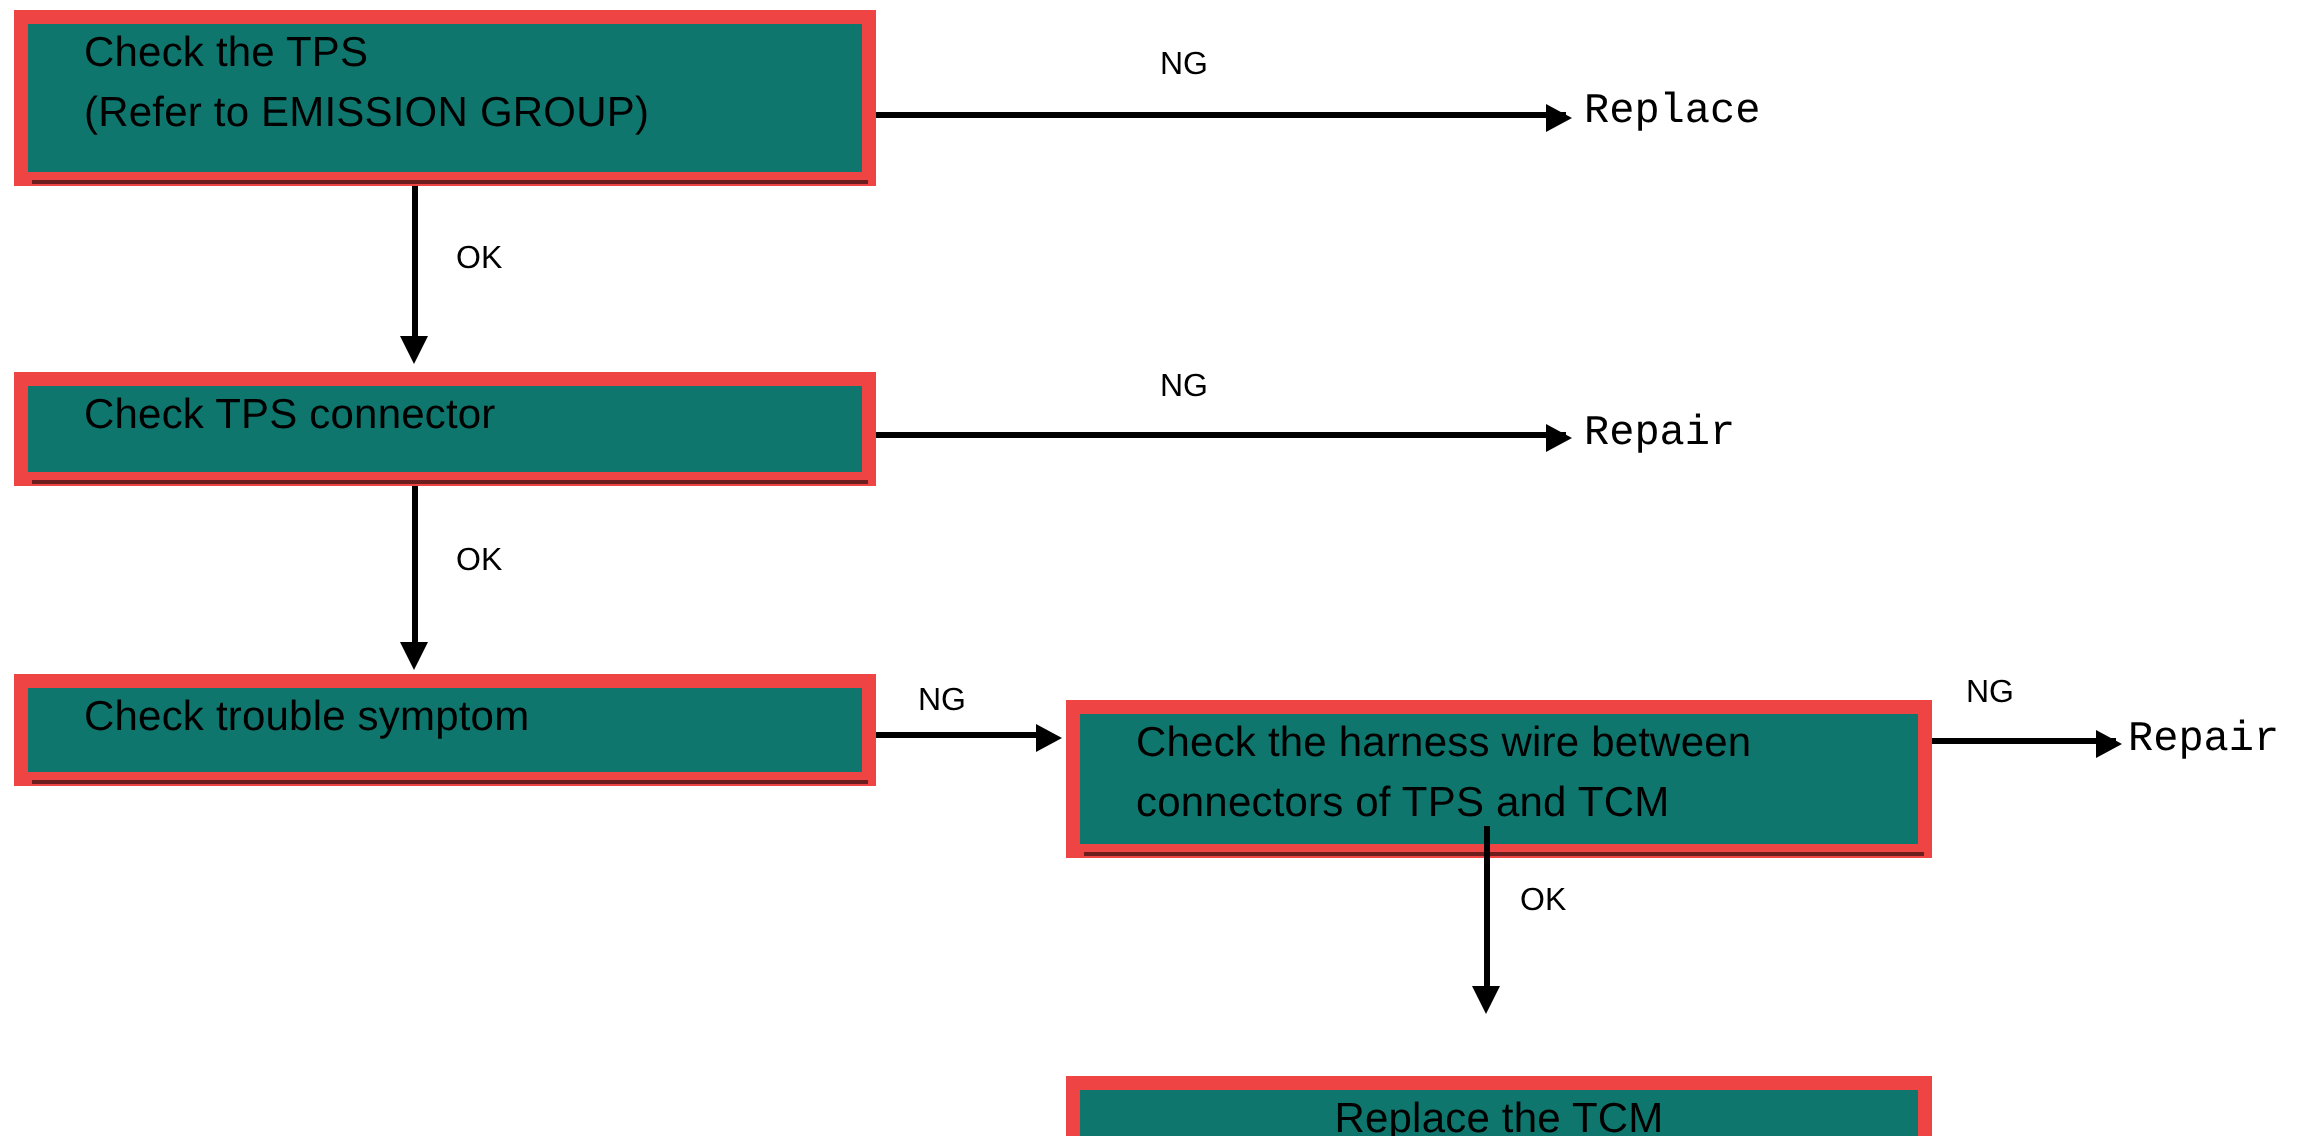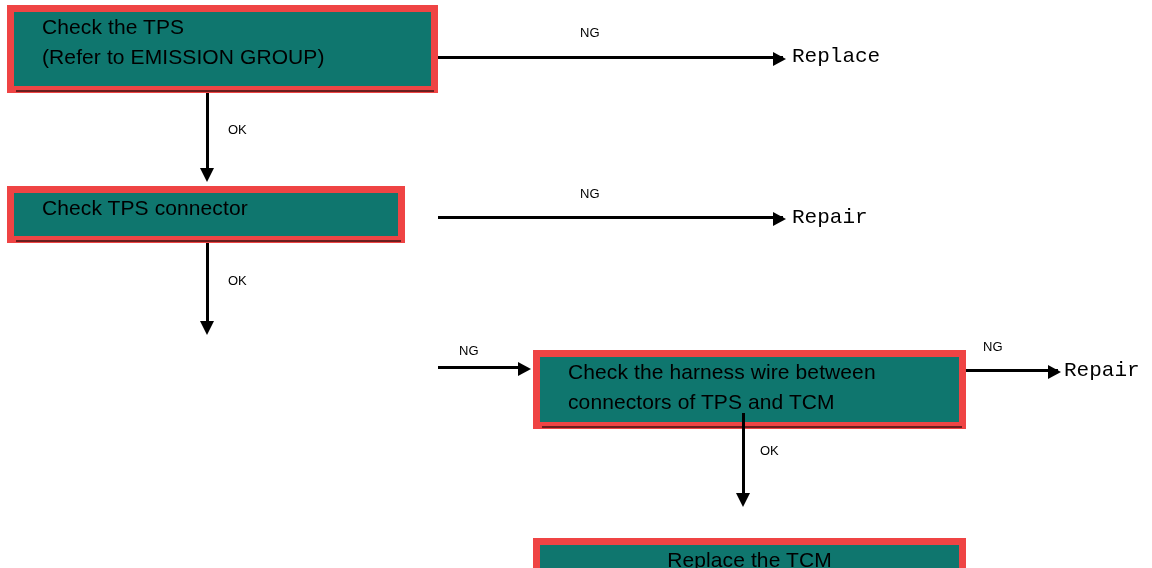--- a/index.html
+++ b/index.html
@@ -73,21 +73,21 @@
     width: 0;
     height: 0;
     border-left: 7px solid transparent;
     border-right: 7px solid transparent;
     border-top: 14px solid #000000;
   }
 
   
   .edge-label {
     position: absolute;
-    font-size: 13px;
+    font-size: 16px;
     line-height: 22px;
     white-space: nowrap;
   }
   .terminal-label {
     position: absolute;
     font-size: 21px;
     line-height: 24px;
     white-space: nowrap;
     font-family: Liberation Mono, monospace;
   }
@@ -104,33 +104,36 @@
 
   <div class="hline" style="left:438px; top:56px; width:345px;"></div>
   <div class="arrow-right" style="left:773px; top:52px;"></div>
   <div class="edge-label" style="left:580px; top:22px;">NG</div>
   <div class="terminal-label" style="left:792px; top:45px;">Replace</div>
 
   <div class="vline" style="left:206px; top:93px; height:75px;"></div>
   <div class="arrow-down" style="left:200px; top:168px;"></div>
   <div class="edge-label" style="left:228px; top:119px;">OK</div>
 
-  <div class="node left-text" style="left:7px; top:186px; width:398px; height:57px;">
+  <div class="node left-text" style="left:7px; top:186px; width:431px; height:57px;">
     <span class="node-label">Check TPS connector</span>
   </div>
 
   <div class="hline" style="left:438px; top:216px; width:345px;"></div>
   <div class="arrow-right" style="left:773px; top:212px;"></div>
   <div class="edge-label" style="left:580px; top:183px;">NG</div>
   <div class="terminal-label" style="left:792px; top:206px;">Repair</div>
 
   <div class="vline" style="left:206px; top:243px; height:78px;"></div>
   <div class="arrow-down" style="left:200px; top:321px;"></div>
   <div class="edge-label" style="left:228px; top:270px;">OK</div>
 
+  <div class="node left-text" style="left:7px; top:337px; width:431px; height:56px;">
+    <span class="node-label">Check trouble symptom</span>
+  </div>
 
   <div class="hline" style="left:438px; top:366px; width:83px;"></div>
   <div class="arrow-right" style="left:518px; top:362px;"></div>
   <div class="edge-label" style="left:459px; top:340px;">NG</div>
 
   <div class="node left-text" style="left:533px; top:334px; width:433px; height:79px;margin-top:16px;">
     <span class="node-label">Check the harness wire between
 connectors of TPS and TCM</span>
   </div>
 

